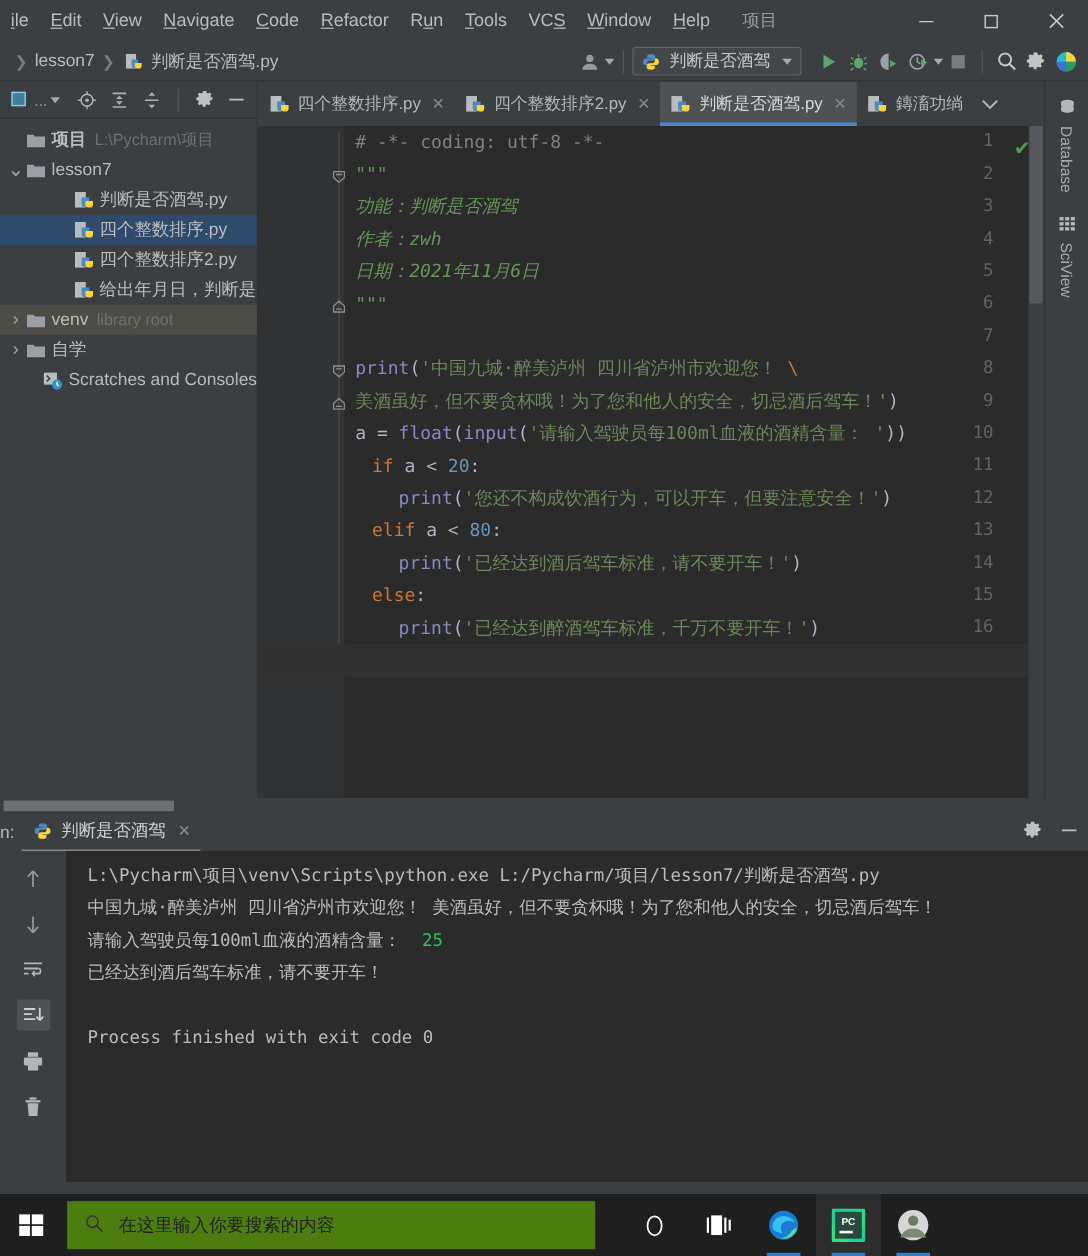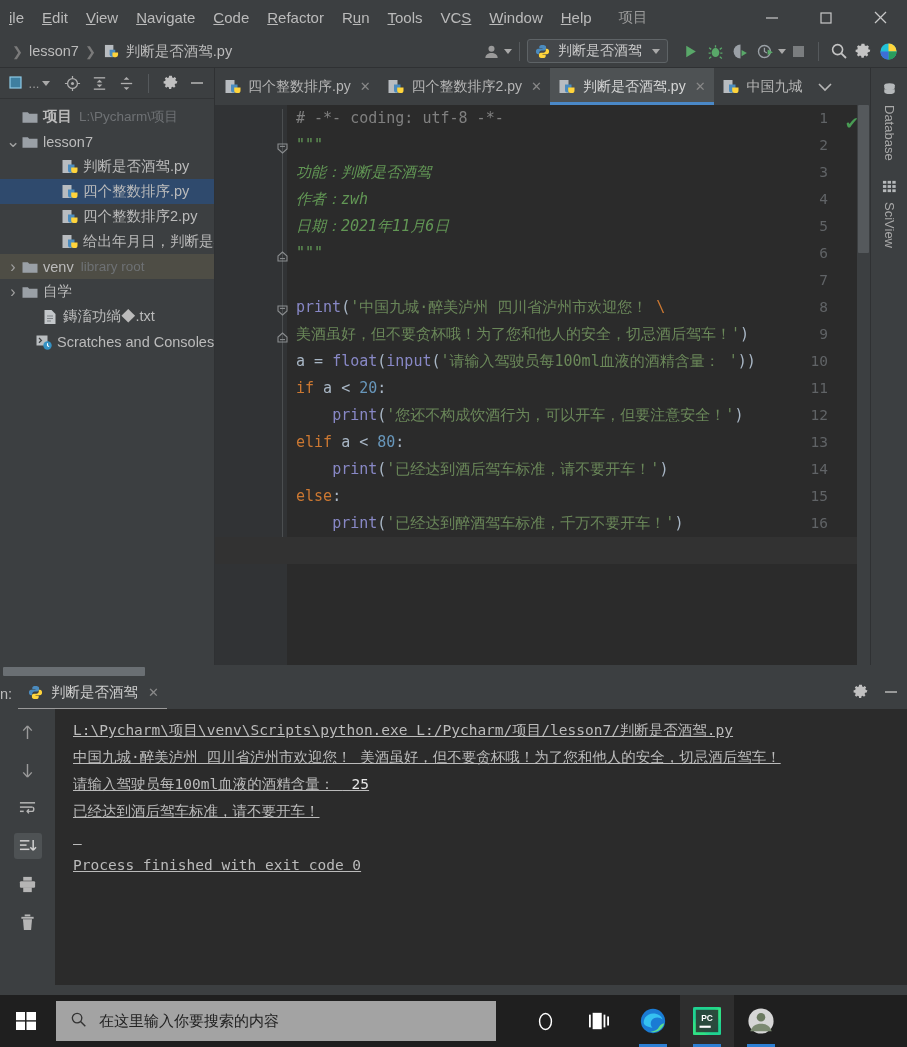--- a/index.html
+++ b/index.html
@@ -110,21 +110,21 @@
   }
   .code {
     position: absolute; left: 72px; top: 0; right: 0; height: 556px;
     font-family: "DejaVu Sans Mono", monospace; font-size: 15px;
     white-space: pre; color: #a9b7c6;
   }
   .cl { position: absolute; left: 9px; height: 27px; line-height: 27px; }
   .cur-line {
     position: absolute; left: 0; right: 0; height: 27px; background: #323232;
   }
-  .k { color: #cc7832; }        
+  .k { color: #cc7832; margin-left: 14px; }        
   .s { color: #6a8759; }        
   .c { color: #808080; }        
   .ds { color: #629755; font-style: italic; }  
   .fn { color: #8888c6; }       
   .n  { color: #6897bb; }       
   .p  { color: #a9b7c6; }
   .esc { color: #cc7832; }
   .check-ok { position: absolute; right: 11px; top: 8px; color: #499c54; font-size: 17px; }
   .vscroll {
     position: absolute; right: 0; top: 0; width: 13px; height: 560px;
@@ -185,32 +185,32 @@
     align-items: center; gap: 12px; padding-top: 10px;
   }
   .rt {
     width: 28px; height: 26px; display: flex; align-items: center;
     justify-content: center; border-radius: 3px;
   }
   .rt.on { background: #4e5254; }
   .console {
     flex: 1; background: #2b2b2b; padding: 8px 0 0 18px;
     font-family: "DejaVu Sans Mono", monospace; font-size: 14.5px;
-    color: #bbbbbb; line-height: 27px; white-space: pre-wrap; text-decoration: underline;
-  }
-  .con-num { color: #e5e5e5; text-align: center; }
+    color: #bbbbbb; line-height: 27px; white-space: pre-wrap;
+  }
+  .con-num { color: #22c55e; text-align: center; }
 
   
   .taskbar {
     position: absolute; bottom: 0; left: 0; width: 907px; height: 52px;
     background: #1f1f1f; display: flex; align-items: center;
   }
   .start { width: 52px; height: 52px; display: flex; align-items: center; justify-content: center; }
   .tb-search {
-    width: 440px; height: 40px; background: #a3a3a3; display: flex;
+    width: 440px; height: 40px; background: #4d7c0f; display: flex;
     align-items: center; gap: 12px; padding-left: 14px; color: #222;
     font-size: 15px; margin-left: 4px;
   }
   .tb-btn { width: 54px; height: 52px; display: flex; align-items: center; justify-content: center; position: relative; }
   .tb-btn.act { background: #2e2e2e; }
   .tb-ind {
     position: absolute; bottom: 0; left: 13px; right: 13px; height: 3px;
     background: #2d7fd3;
   }
   .watermark {
@@ -471,34 +471,20 @@
         </div>
         <div class="node" style="padding-left: 6px;">
           <span class="arrow" style="font-size: 16px;">›</span>
           <span class="ic">
             <svg width="16" height="14" viewBox="0 0 16 14">
               <path d="M0.5 2.2h5.3l1.4 1.6h8.3v9H0.5z" fill="#9aa0a6"></path>
             </svg>
           </span>
           <span style="margin-left: 4px;">自学</span>
         </div>
-        <div class="node" style="padding-left: 26px;">
-          <span class="arrow"></span>
-          <span class="ic">
-            <svg width="14" height="16" viewBox="0 0 14 16">
-              <path d="M1.5 1h7l4 4v10h-11z" fill="#c3c7ca"></path>
-              <g stroke="#7d8185" stroke-width="1">
-                <line x1="4" y1="7" x2="10" y2="7"></line>
-                <line x1="4" y1="9.5" x2="10" y2="9.5"></line>
-                <line x1="4" y1="12" x2="8" y2="12"></line>
-              </g>
-            </svg>
-          </span>
-          <span style="margin-left: 4px;">鏄滀功绱◆.txt</span>
-        </div>
         <div class="node" style="padding-left: 20px;">
           <span class="arrow"></span>
           <span class="ic">
             <svg width="16" height="16" viewBox="0 0 16 16">
               <rect x="0.5" y="1.5" width="11" height="10" fill="#b9bdc0"></rect>
               <path d="M3 4l2.4 2.4L3 8.8" stroke="#3c3f41" stroke-width="1.3" fill="none"></path>
               <circle cx="11.5" cy="11.5" r="4.2" fill="#3592c4"></circle>
               <path d="M11.5 9.2v2.4l1.6 1" stroke="#fff" stroke-width="1.1" fill="none"></path>
             </svg>
           </span>
@@ -543,21 +529,21 @@
           <span class="x">✕</span>
         </div>
         <div class="tab">
           <span class="ic">
             <svg width="16" height="16" viewBox="0 0 16 16">
               <rect x="0.5" y="1" width="9" height="13" fill="#b8bcc0"></rect>
               <path d="M6 5.5h6.5V11A2.6 2.6 0 0 1 9.9 13.6H8.6A2.6 2.6 0 0 1 6 11z" fill="#4b8bbe"></path>
               <path d="M9.2 8.6h6.3v2.8a2.6 2.6 0 0 1-2.6 2.6h-1.2a2.5 2.5 0 0 1-2.5-2.5z" fill="#ffd43b"></path>
             </svg>
           </span>
-          <span>中国九城</span>
+          <span>鏄滀功绱</span>
         </div>
         <div class="tab-more">
           <svg width="14" height="10" viewBox="0 0 14 10">
             <path d="M1 2l6 6 6-6" stroke="#b6b6b6" stroke-width="1.6" fill="none"></path>
           </svg>
         </div>
       </div>
     <div class="code-area">
       <div class="gutter"></div>
       <div id="gutter-lines">

